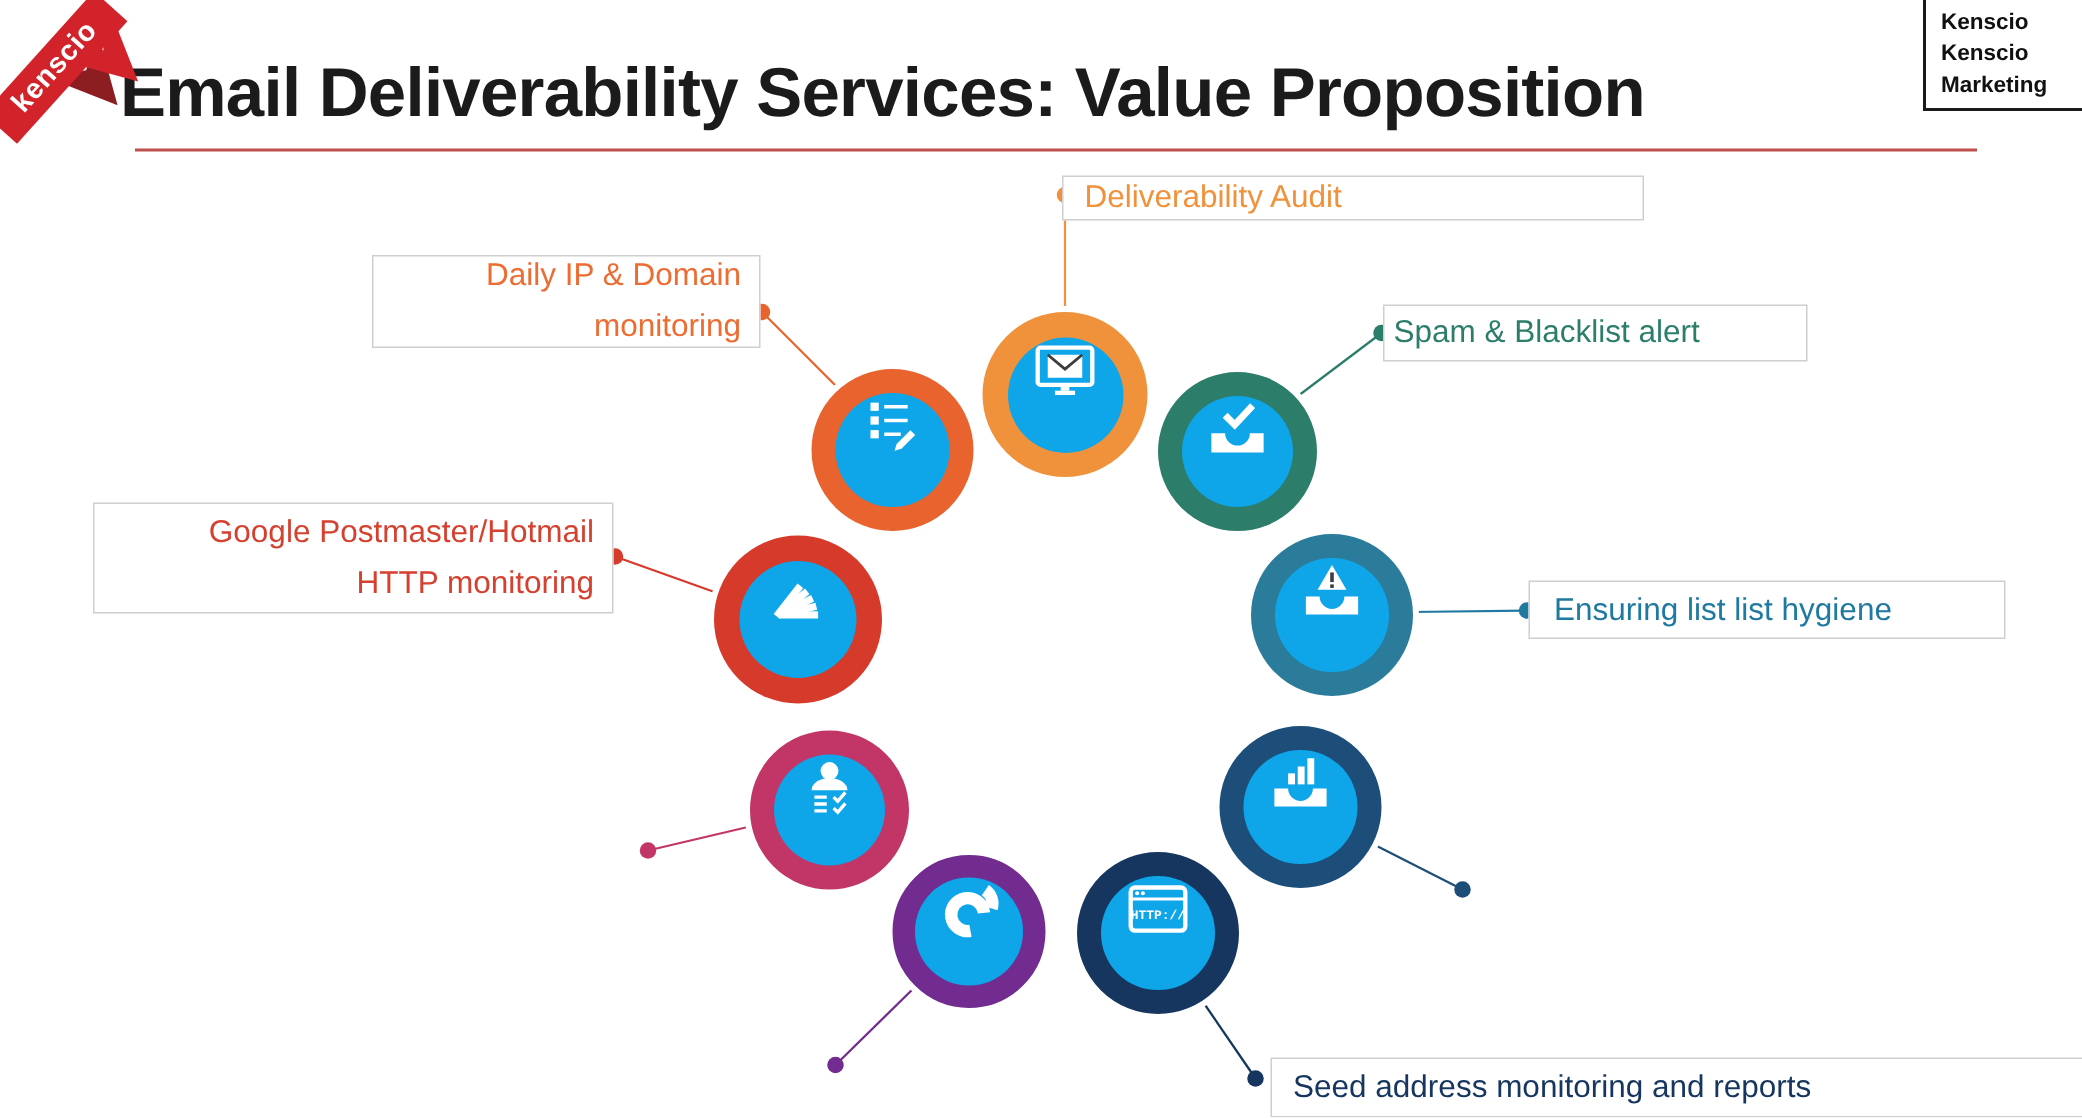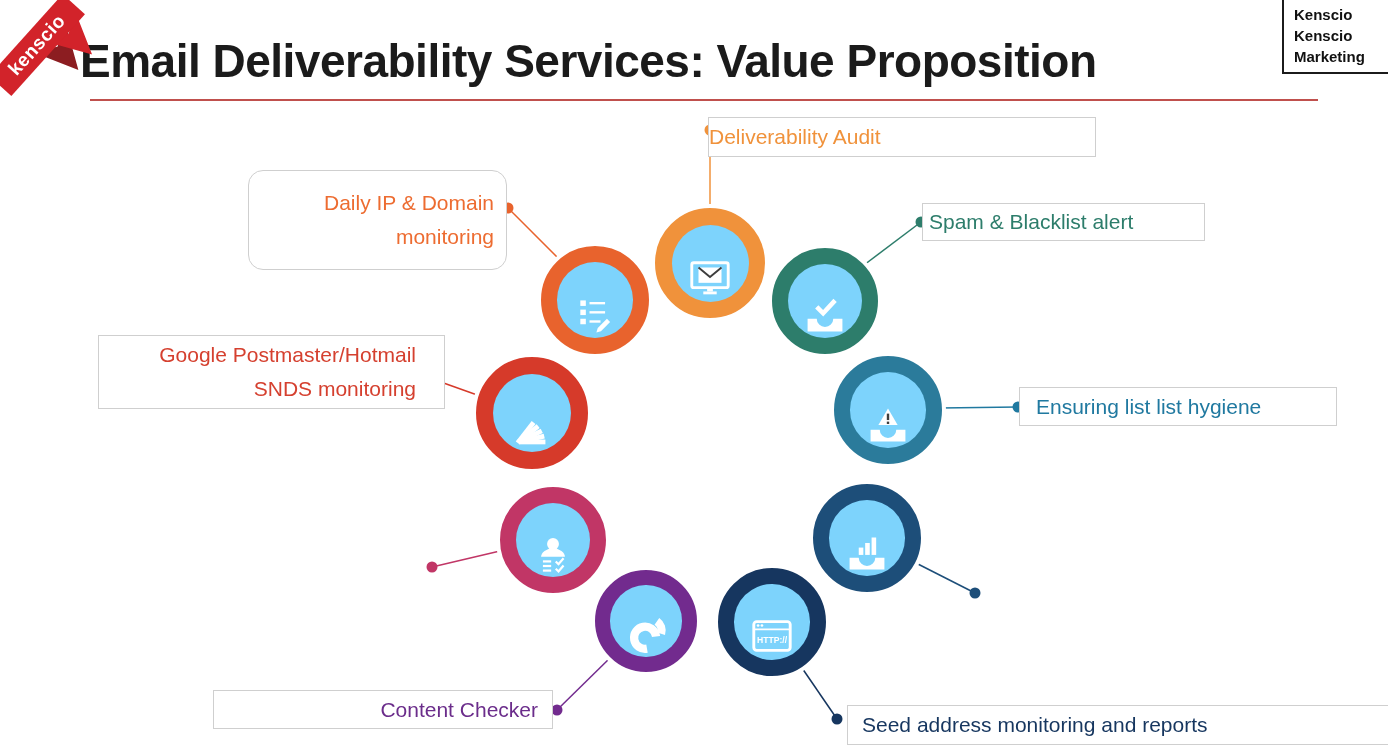--- a/index.html
+++ b/index.html
@@ -18,46 +18,46 @@
   .logo-shadow { position:absolute; left:40px; top:30px; width:46px; height:46px; background:#8c1d21; clip-path:polygon(0 0,100% 50%,0 100%,32% 50%); transform:rotate(48deg); }
   .logo-band { position:absolute; left:-18px; top:30px; width:110px; height:30px; background:#d2232a; transform:rotate(-48deg); display:flex; align-items:center; justify-content:center; }
   .logo-band span { color:#fff; font-weight:bold; font-size:19px; letter-spacing:.5px; }
   .logo-arrow { position:absolute; left:52px; top:16px; width:46px; height:46px; background:#d2232a; clip-path:polygon(0 0,100% 50%,0 100%,32% 50%); transform:rotate(42deg); }
 
   
   .connectors { position:absolute; left:0; top:0; z-index:2; pointer-events:none; }
 
   
   .node { position:absolute; border-radius:50%; border:4px solid #fff; }
-  .node-inner { position:absolute; inset:0; margin:auto; width:70%; height:70%; border-radius:50%; background:#7dd3fc; display:flex; align-items:flex-end; justify-content:center; }
+  .node-inner { position:absolute; inset:0; margin:auto; width:70%; height:70%; border-radius:50%; background:#0ea5e9; display:flex; align-items:flex-start; justify-content:center;font-family:Liberation Mono, monospace; }
   .node-inner svg { display:block; }
 
   .n-audit    { left:651px; top:204px; width:118px; height:118px; background:#f0923b; z-index:9; }
   .n-spam     { left:768px; top:244px; width:114px; height:114px; background:#2d7d6b; z-index:8; }
   .n-hygiene  { left:830px; top:352px; width:116px; height:116px; background:#2b7b9b; z-index:7; }
   .n-inbox    { left:809px; top:480px; width:116px; height:116px; background:#1d4e79; z-index:6; }
   .n-seed     { left:714px; top:564px; width:116px; height:116px; background:#16365f; z-index:5; }
   .n-content  { left:591px; top:566px; width:110px; height:110px; background:#722b8e; z-index:4; }
   .n-realtime { left:496px; top:483px; width:114px; height:114px; background:#c13666; z-index:5; }
   .n-google   { left:472px; top:353px; width:120px; height:120px; background:#d63a2a; z-index:6; }
   .n-daily    { left:537px; top:242px; width:116px; height:116px; background:#e8632d; z-index:7; }
 
   
   .label { position:absolute; background:#fff; border:1px solid #cfcfcf; font-size:21px; display:flex; align-items:center; z-index:10; }
   .label.two-line { flex-direction:column; align-items:flex-end; justify-content:center; line-height:34px; }
 
-  .l-audit    { left:708px;  top:117px; width:388px; height:40px; color:#f0923b; }
+  .l-audit    { left:708px;  top:117px; width:388px; height:30px; color:#f0923b; padding-left:14px; }
   .l-spam     { left:922px;  top:203px; width:283px; height:38px; color:#2d7d6b; padding-left:6px; }
   .l-hygiene  { left:1019px; top:387px; width:318px; height:39px; color:#2079a0; padding-left:16px; }
   .l-inbox    { left:983px;  top:562px; width:262px; height:39px; color:#1d4e79; padding-left:12px; }
   .l-seed     { left:835px;  top:705px; width:553px; height:40px; color:#16365f; padding-left:14px;margin-left:12px; }
   .l-content  { left:213px;  top:690px; width:340px; height:39px; color:#6b2d8b; justify-content:flex-end; padding-right:14px; }
   .l-realtime { left:123px;  top:538px; width:306px; height:38px; color:#c2275f; justify-content:center; }
-  .l-google   { left:62px;   top:335px; width:347px; height:74px; color:#d5402f; padding-right:28px;margin-left:36px; }
-  .l-daily    { left:248px;  top:170px; width:259px; height:100px; color:#ed6c31; padding-right:12px;border-radius:15px; }
+  .l-google   { left:62px;   top:335px; width:347px; height:74px; color:#d5402f; padding-right:12px; }
+  .l-daily    { left:248px;  top:170px; width:259px; height:62px; color:#ed6c31; padding-right:12px; }
 </style>
 </head>
 <body>
 
 <div class="stage">
 
   <div class="logo">
     <div class="logo-shadow"></div>
     <div class="logo-arrow"></div>
     <div class="logo-band">
@@ -225,28 +225,25 @@
 
   <div class="label l-hygiene">
     <span>Ensuring list list hygiene</span>
   </div>
 
 
   <div class="label l-seed">
     <span>Seed address monitoring and reports</span>
   </div>
 
-  <div class="label l-content">
-    <span>Content Checker</span>
-  </div>
 
 
   <div class="label l-google two-line">
     <span>Google Postmaster/Hotmail</span>
-    <span>SNDS monitoring</span>
+    <span>HTTP monitoring</span>
   </div>
 
   <div class="label l-daily two-line">
     <span>Daily IP &amp; Domain</span>
     <span>monitoring</span>
   </div>
 
 </div>
 
 </body></html>

